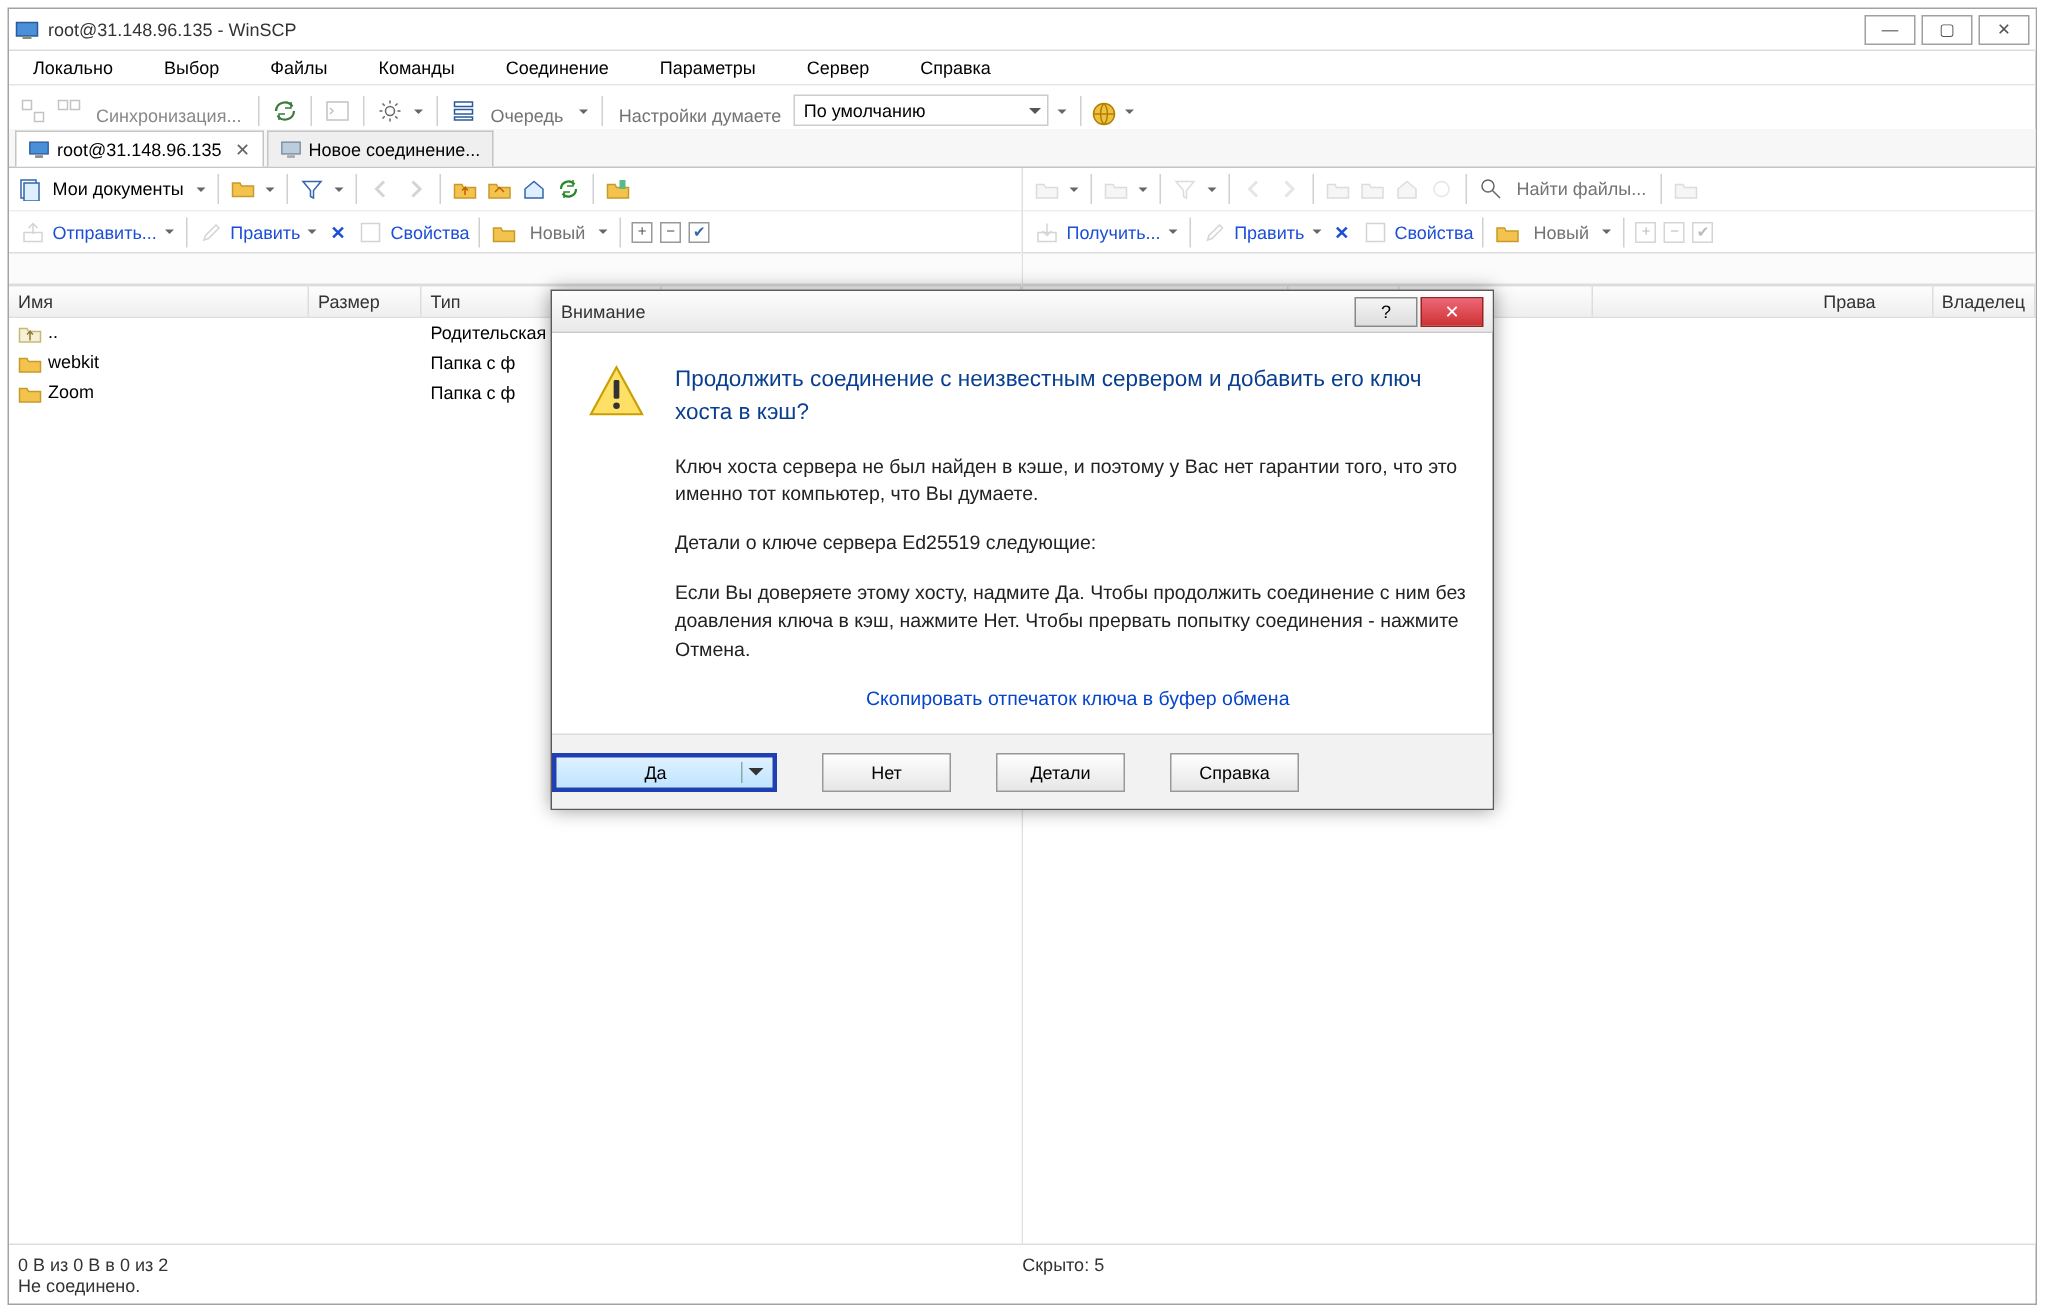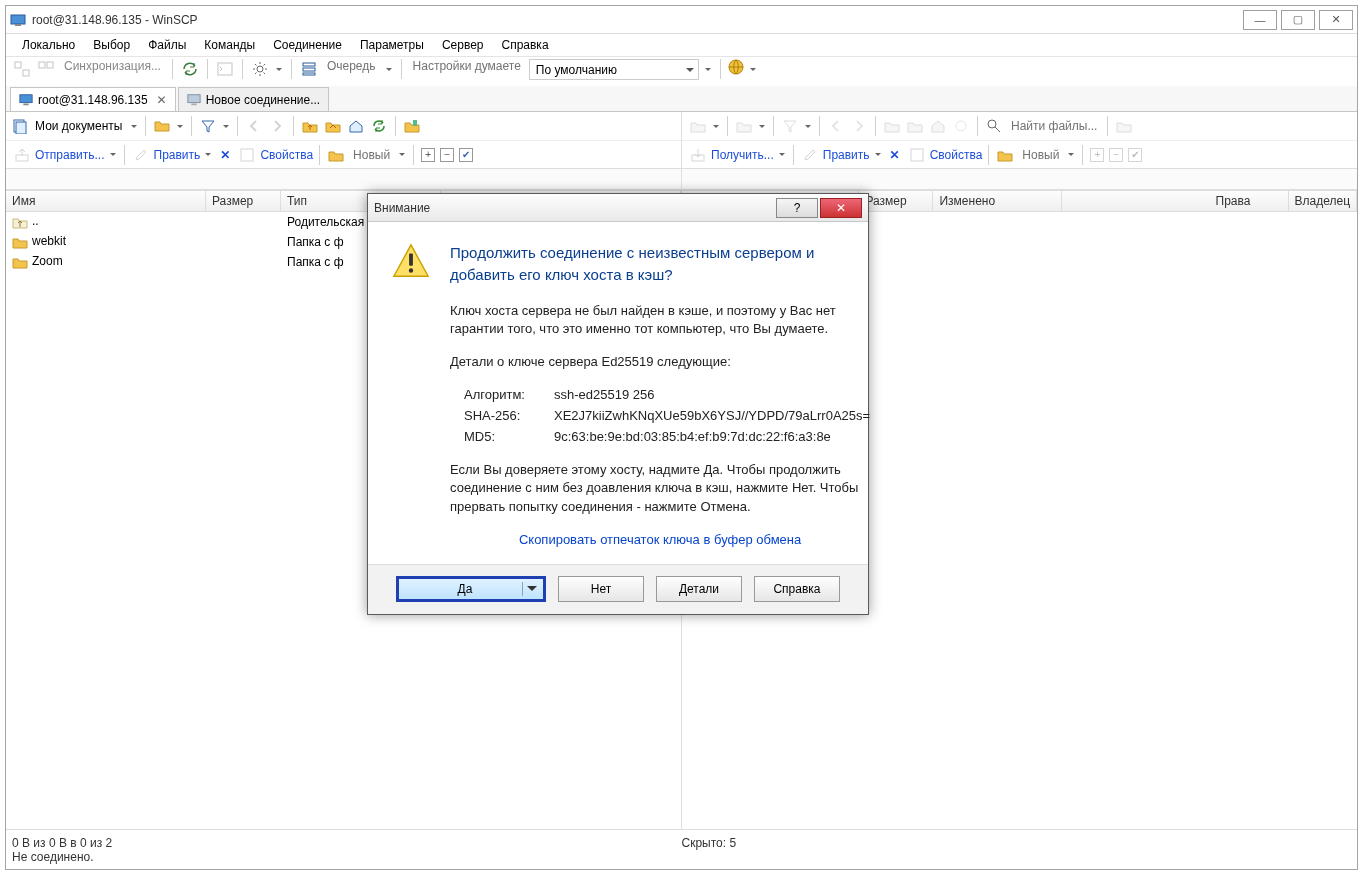--- a/index.html
+++ b/index.html
@@ -3,23 +3,23 @@
 <meta charset="utf-8">
 <style>
 html,body{margin:0;padding:0;font-family:"Segoe UI",Tahoma,sans-serif;font-size:12px;color:#000;background:#fff;height:100%;overflow:hidden}
 *{box-sizing:border-box}
 .win{position:absolute;left:5px;top:5px;width:1353px;height:865px;border:1px solid #a3a3a3;background:#fff;display:flex;flex-direction:column}
 .titlebar{height:28px;display:flex;align-items:center;padding:0 4px;border-bottom:1px solid #dcdcdc;background:#fff}
 .titlebar .appicon{width:16px;height:16px;margin-right:6px}
 .titlebar .title{flex:0 0 auto;color:#333}
 .titlebar .spacer{flex:1}
 .winbtn{width:34px;height:20px;border:1px solid #a0a0a0;margin-left:4px;display:flex;align-items:center;justify-content:center;background:#fff;cursor:pointer;font-size:11px;color:#555}
-.menubar{height:22px;display:flex;align-items:flex-start;padding:2px 8px;gap:2px}
+.menubar{height:22px;display:flex;align-items:flex-start;padding:2px 8px;gap:18px}
 .menubar span{padding:2px 8px;cursor:default}
-.toolbar{height:30px;display:flex;align-items:flex-start;padding:2px 6px;gap:4px;border-top:1px solid #e5e5e5}
+.toolbar{height:30px;display:flex;align-items:flex-end;padding:2px 6px;gap:4px;border-top:1px solid #e5e5e5}
 .tb-ico{width:20px;height:20px;border:1px solid transparent;display:flex;align-items:center;justify-content:center;opacity:.5}
 .tb-ico.en{opacity:1}
 .tb-ico svg{width:16px;height:16px}
 .tb-sep{width:1px;height:20px;background:#d0d0d0;margin:0 3px}
 .tb-text{color:#888;padding:0 4px}
 .tb-text.en{color:#737373}
 .combo{border:1px solid #ccc;height:21px;display:flex;align-items:center;padding:0 18px 0 6px;position:relative;background:#fff}
 .combo::after{content:"";position:absolute;right:4px;top:8px;border:4px solid transparent;border-top-color:#555}
 .dd{width:10px;height:20px;display:flex;align-items:center;justify-content:center}
 .dd::after{content:"";border:3px solid transparent;border-top-color:#666;margin-top:3px}
@@ -38,33 +38,33 @@
 .list{flex:1;overflow:auto;background:#fff}
 .row{display:flex;height:20px;align-items:center}
 .row>div{padding:1px 6px;overflow:hidden;white-space:nowrap}
 .fico{width:16px;height:16px;margin-right:4px;display:inline-block;vertical-align:middle}
 .status{height:40px;border-top:1px solid #ddd;display:flex;flex-direction:column;justify-content:center;padding:2px 6px;font-size:12px;color:#333}
 
 .lc1{width:200px}.lc2{width:75px}.lc3{width:160px}.lc4{flex:1}
 
 .rc1{width:180px}.rc2{width:75px}.rc3{width:130px}.rc4{width:150px}.rc5{width:80px}.rc6{flex:1}
 
-.dlg{position:absolute;left:367px;top:193px;width:502px;background:#fff;border:1px solid #5a5a5a;box-shadow:0 0 12px rgba(0,0,0,.4)}
+.dlg{position:absolute;left:367px;top:193px;width:629px;background:#fff;border:1px solid #5a5a5a;box-shadow:0 0 12px rgba(0,0,0,.4)}
 .dlg-title{height:28px;background:linear-gradient(#fdfdfd,#e9e9e9);display:flex;align-items:center;padding:0 6px;border-bottom:1px solid #c8c8c8}
 .dlg-title .t{flex:1;font-size:12px;color:#333}
 .dlg-cbtn{width:42px;height:20px;display:flex;align-items:center;justify-content:center;margin-left:2px;border:1px solid #888;background:linear-gradient(#f5f5f5,#ddd);cursor:pointer}
 .dlg-cbtn.red{background:linear-gradient(#e67,#c33);border-color:#922;color:#fff}
 .dlg-body{padding:20px 8px 10px 24px;display:flex;gap:18px}
 .dlg-icon{flex:0 0 40px}
 .dlg-text{flex:1;font-size:13px;line-height:1.45;color:#222}
 .dlg-head{color:#0a3e8f;font-size:15px;margin-bottom:16px}
 .dlg-text p{margin:0 0 14px 0}
 .kv{display:grid;grid-template-columns:90px auto;margin-left:14px;margin-bottom:14px;row-gap:2px}
 .link{color:#0645cc;text-align:center;display:block;margin:8px 0 4px 0;cursor:pointer}
-.dlg-ft{height:50px;border-top:1px solid #ddd;background:#f2f2f2;display:flex;align-items:center;justify-content:center;gap:12px}
+.dlg-ft{height:50px;border-top:1px solid #ddd;background:#f2f2f2;display:flex;align-items:center;gap:30px}
 .btn{height:26px;min-width:86px;border:1px solid #999;background:linear-gradient(#fefefe,#e6e6e6);padding:0 14px;display:flex;align-items:center;justify-content:center;cursor:pointer;font-size:12px}
 .btn.primary{border:3px solid #203fb0;background:linear-gradient(#dff1ff,#bfe4ff);position:relative;padding-right:26px;min-width:150px}
 .btn.primary::after{content:"";position:absolute;right:6px;top:7px;border:5px solid transparent;border-top-color:#333}
 .btn.primary::before{content:"";position:absolute;right:20px;top:3px;bottom:3px;width:1px;background:#8aa}
 .ico-folder{fill:#f3c34e;stroke:#c79a2a}
 .ico-mon{fill:#4a90d9;stroke:#2a5a99}
 .disabled-text{color:#1d4ed8}
 .sq{width:14px;height:14px;border:1px solid #999;display:inline-flex;align-items:center;justify-content:center;font-size:10px;color:#555;margin:0 1px}
 .globe{width:16px;height:16px}
 </style>
@@ -453,28 +453,20 @@
       <svg width="38" height="38" viewBox="0 0 40 40">
           <path d="M20 3 L38 36 H2 Z" fill="#ffe066" stroke="#caa000" stroke-width="1.5"></path>
           <rect x="18" y="12" width="4" height="13" fill="#333" rx="1"></rect>
           <circle cx="20" cy="30" r="2.3" fill="#333"></circle>
         </svg>
     </div>
     <div class="dlg-text">
       <div class="dlg-head">Продолжить соединение с неизвестным сервером и добавить его ключ хоста в кэш?</div>
       <p>Ключ хоста сервера не был найден в кэше, и поэтому у Вас нет гарантии того, что это именно тот компьютер, что Вы думаете.</p>
       <p>Детали о ключе сервера Ed25519 следующие:</p>
-      <div class="kv">
-        <div>Алгоритм:</div>
-          <div>ssh-ed25519 256</div>
-        <div>SHA-256:</div>
-          <div>XE2J7kiiZwhKNqXUe59bX6YSJ//YDPD/79aLrr0A25s=</div>
-        <div>MD5:</div>
-          <div>9c:63:be:9e:bd:03:85:b4:ef:b9:7d:dc:22:f6:a3:8e</div>
-      </div>
       <p>Если Вы доверяете этому хосту, надмите Да. Чтобы продолжить соединение с ним без доавления ключа в кэш, нажмите Нет. Чтобы прервать попытку соединения - нажмите Отмена.</p>
       <span class="link">Скопировать отпечаток ключа в буфер обмена</span>
     </div>
   </div>
   <div class="dlg-ft">
     <div class="btn primary">
         <span>Да</span>
       </div>
     <div class="btn">
         <span>Нет</span>

